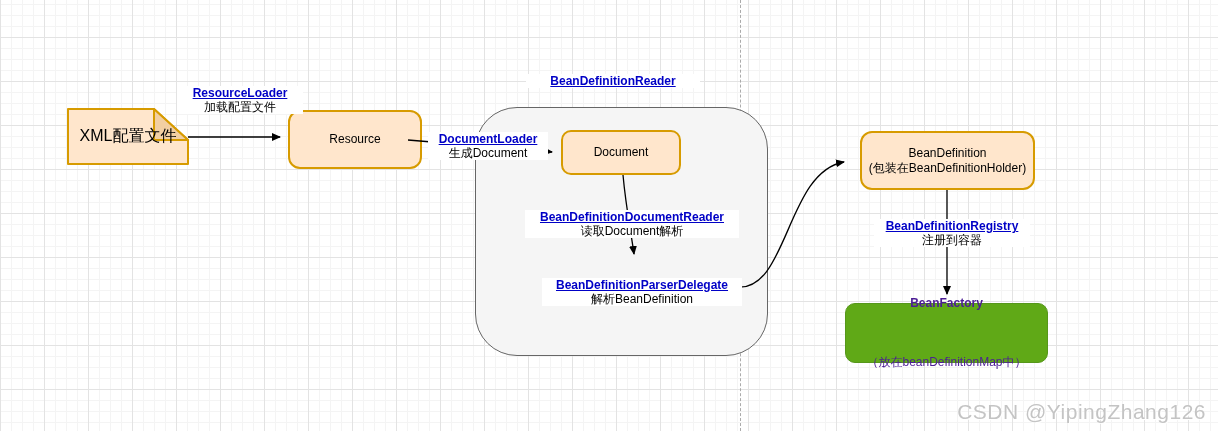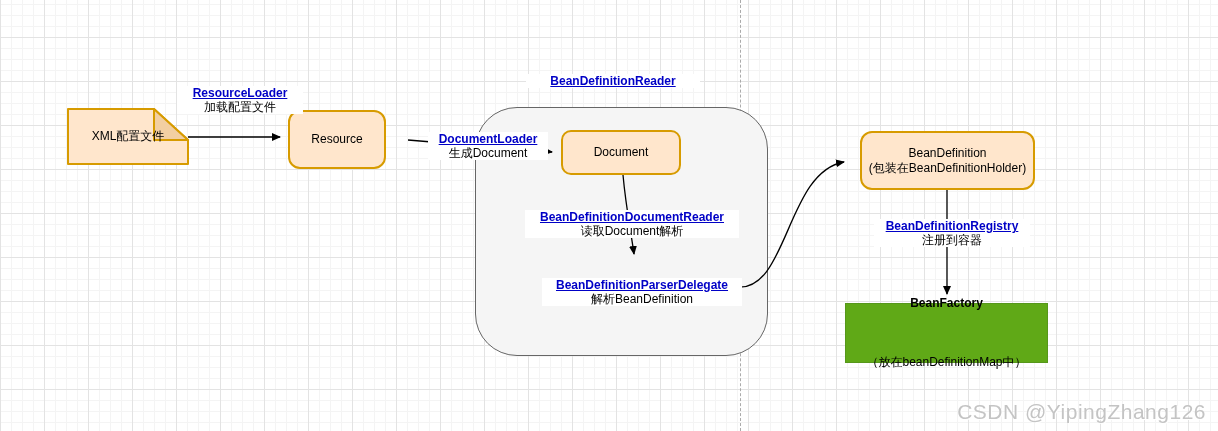--- a/index.html
+++ b/index.html
@@ -29,55 +29,55 @@
   svg.wires{position:absolute;left:0;top:0;z-index:3;pointer-events:none;}
   .node{
     position:absolute;z-index:2;box-sizing:border-box;
     display:flex;flex-direction:column;align-items:center;justify-content:center;
     font-size:12px;line-height:15px;color:#000;text-align:center;
   }
   .peach{background:#ffe6cc;border:2px solid #d79b00;}
   .r12{border-radius:12px;}
   .r10{border-radius:10px;}
   .green{
-    background:#60a917;border:1px solid #56971b;border-radius:0;
-    color:#000000;
+    background:#60a917;border:1px solid #56971b;border-radius:10px;
+    color:#4c1d95;
     gap:44px;
   }
   .green .l1{font-weight:bold;}
   .edge-label{
     position:absolute;z-index:4;background:#ffffff;
     font-size:12px;line-height:14px;text-align:center;padding:0 2px;
   }
   .edge-label .link{
     color:#0000c6;font-weight:bold;text-decoration:underline;
     cursor:pointer;display:block;
   }
   .edge-label .desc{color:#000;display:block;}
   .xml-label{
     position:absolute;left:68px;top:109px;width:120px;height:55px;z-index:4;
     display:flex;align-items:center;justify-content:center;
-    font-size:12px;color:#000;
+    font-size:16px;color:#000;
   }
   .watermark{
     position:absolute;right:12px;bottom:7px;z-index:5;
     font-size:21px;color:#c4c4c4;letter-spacing:0.5px;
     text-shadow:1px 1px 0 #ffffff;
   }
 </style>
 </head>
 <body>
 
 <div id="canvas">
 
   <div class="page-sep"></div>
 
   <div class="container-box"></div>
 
-  <div class="node peach r12" style="left:288px;top:110px;width:98px;height:59px;">
+  <div class="node peach r12" style="left:288px;top:110px;width:134px;height:59px;">
     <span>Resource</span>
   </div>
 
   <div class="node peach r10" style="left:561px;top:130px;width:120px;height:45px;">
     <span>Document</span>
   </div>
 
   <div class="node peach r12" style="left:860px;top:131px;width:175px;height:59px;">
     <span>BeanDefinition</span>
     <span>(包装在BeanDefinitionHolder)</span>

